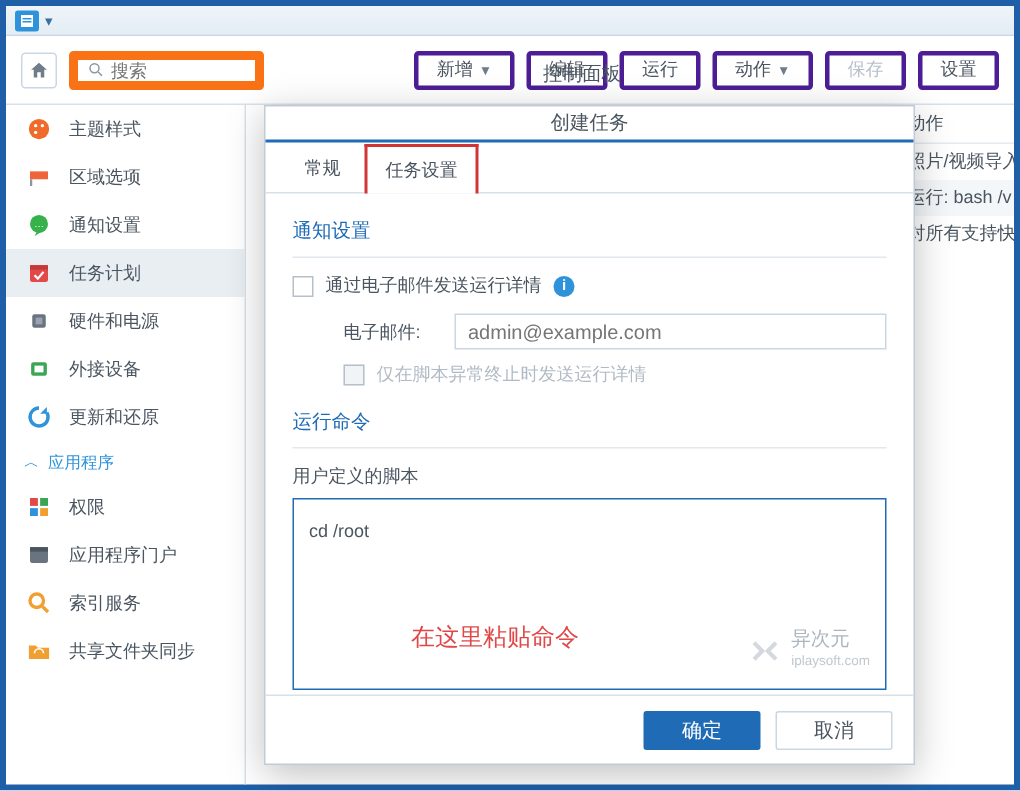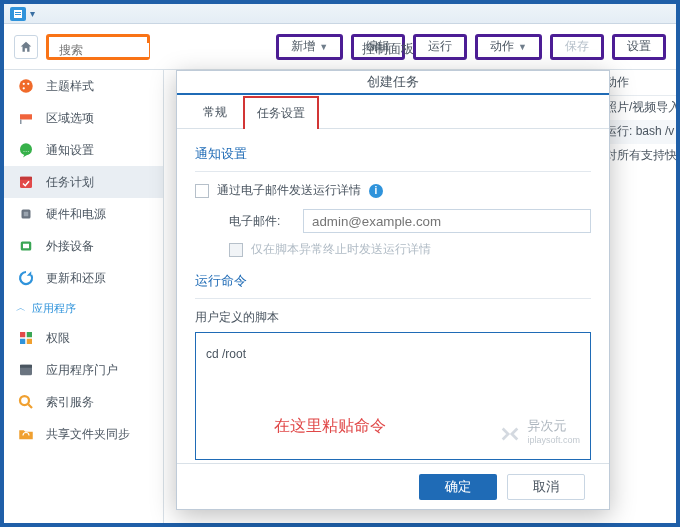--- a/index.html
+++ b/index.html
@@ -8,21 +8,21 @@
 
 
 .titlebar { height: 20px; background: linear-gradient(#eef4f9,#e4edf5); border-bottom: 1px solid #c9d6e3; display: flex; align-items: center; padding: 0 6px; }
 .tb-ico { width: 16px; height: 14px; background: #2f93db; border-radius: 2px; margin-right: 4px; display: flex; align-items: center; justify-content: center; }
 .tb-ico svg { width: 10px; height: 10px; }
 .tb-dd { font-size: 10px; color: #3a6fa3; }
 
 
 .toolbar { height: 46px; border-bottom: 1px solid #d9e1e8; display: flex; align-items: center; padding: 0 10px; gap: 8px; }
 .home-btn { width: 24px; height: 24px; border: 1px solid #c9d6e3; border-radius: 3px; display: flex; align-items: center; justify-content: center; background: #fff; }
-.search-wrap { width: 104px; height: 26px; border: 3px solid #f97316; border-radius: 3px; display: flex; align-items: flex-end; padding: 0 6px; gap: 4px; background: #fff; }
+.search-wrap { width: 130px; height: 26px; border: 6px solid #f97316; border-radius: 3px; display: flex; align-items: flex-start; padding: 0 6px; gap: 4px; background: #fff; }
 .search-wrap input { border: none; outline: none; width: 90px; font-size: 12px; color: #6b7785; }
 .tb-spacer { flex: 1; }
 .tb-btn { height: 26px; padding: 0 12px; border: 3px solid #4c1d95; border-radius: 3px; background: #fff; display: inline-flex; align-items: center; gap: 4px; color: #4a5560; cursor: pointer; }
 .tb-btn.muted { color: #b6c0ca; }
 .caret { font-size: 9px; color: #6f7d8b; }
 
 
 .body { display: flex; height: calc(100% - 66px); }
 .sidebar { width: 160px; border-right: 1px solid #d9e1e8; }
 .sb-item { height: 32px; display: flex; align-items: center; gap: 10px; padding: 0 12px; color: #4a5560; cursor: pointer; }
@@ -54,21 +54,21 @@
 .lbl { width: 64px; color: #4a5560; }
 .txt { flex: 1; height: 24px; border: 1px solid #c9d6e3; padding: 0 8px; color: #93a0ad; background: #fff; }
 .sub-row { display: flex; align-items: center; gap: 8px; margin: 4px 0 4px 34px; color: #b0bbc5; }
 .script-lbl { margin: 6px 0 6px 0; color: #4a5560; }
 .script-box { width: 100%; height: 128px; border: 1px solid #1f6bb6; padding: 10px; position: relative; font-size: 12px; color: #4a5560; line-height: 1.9; }
 .annot { position: absolute; left: 78px; bottom: 18px; color: #e04848; font-size: 16px; }
 .watermark { position: absolute; right: 10px; bottom: 10px; display: flex; align-items: center; gap: 6px; opacity: .7; }
 .wm-logo { width: 22px; height: 22px; }
 .wm-txt .cn { font-size: 13px; color: #8a96a2; display: block; line-height: 1; }
 .wm-txt .en { font-size: 9px; color: #a6b0ba; display: block; }
-.dlg-foot { position: absolute; bottom: 0; left: 0; right: 0; height: 46px; border-top: 1px solid #d9e1e8; display: flex; align-items: center; justify-content: flex-end; padding: 0 24px; gap: 10px; }
+.dlg-foot { position: absolute; bottom: 0; left: 0; right: 0; height: 46px; border-top: 1px solid #d9e1e8; display: flex; align-items: center; justify-content: flex-end; padding: 0 14px; gap: 10px; }
 .btn-primary { width: 78px; height: 26px; background: #1f6bb6; color: #fff; border: none; border-radius: 2px; cursor: pointer; }
 .btn-default { width: 78px; height: 26px; background: #fff; color: #4a5560; border: 1px solid #c9d6e3; border-radius: 2px; cursor: pointer; }
 
 .window-title { position: absolute; top: 36px; left: 50%; transform: translateX(-50%); color: #4a5560; font-size: 13px; margin-left: 48px; }
 </style>
 </head>
 <body>
 
 <div class="frame">
 

